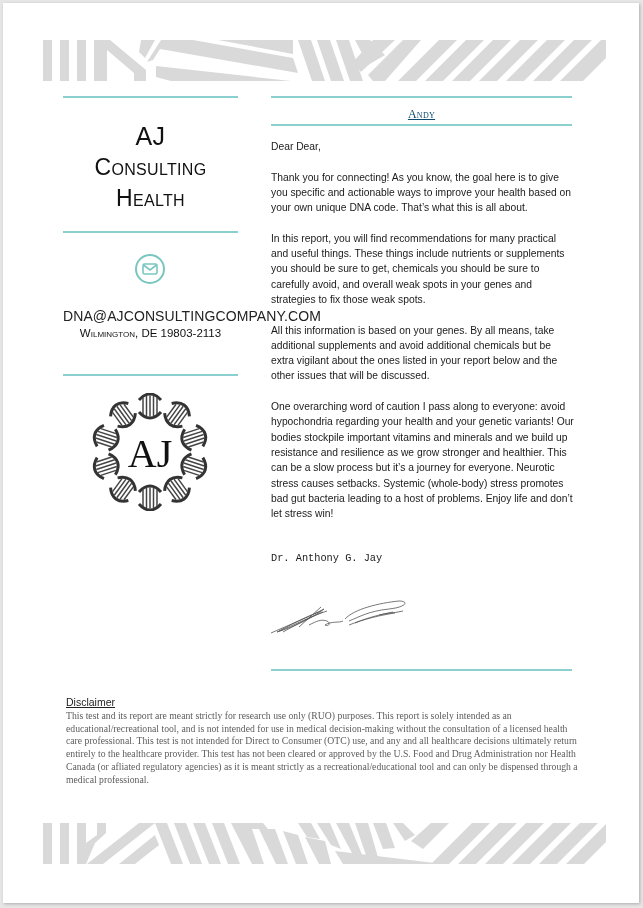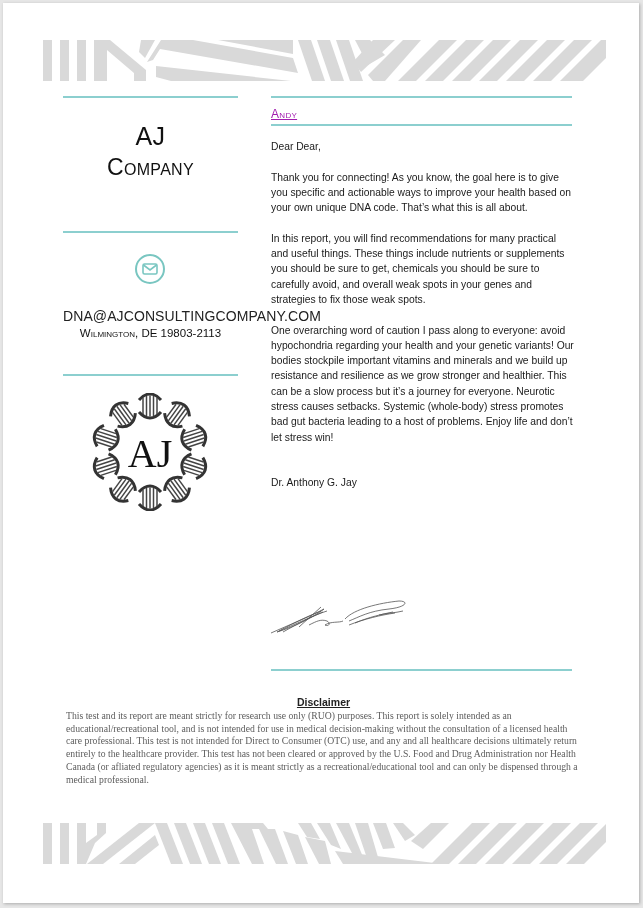--- a/index.html
+++ b/index.html
@@ -73,26 +73,27 @@
   .logo {
     position: absolute;
     left: 88px; top: 390px;
     width: 118px; height: 118px;
   }
 
   
   .recipient {
     position: absolute;
     left: 268px; top: 104px; width: 301px;
-    text-align: left;
+    text-align: center;
     font-size: 12px;
     font-variant: small-caps;
     text-decoration: underline;
-    color: #a21caf;
+    color: #0c4a6e;
     letter-spacing: 0.3px;
+    font-family: Liberation Serif, serif;
   }
   .letter {
     position: absolute;
     left: 268px; top: 136px; width: 305px;
     font-size: 10.3px;
     line-height: 15.3px;
     color: #1a1a1a;
   }
   .letter p { margin-bottom: 15.3px; }
   .signature {
@@ -101,25 +102,24 @@
     width: 146px; height: 40px;
   }
 
   
   .disclaimer {
     position: absolute;
     left: 63px; top: 693px; width: 515px;
   }
   .disclaimer-title {
     font-size: 10.5px;
-    font-weight: bold;
+    font-weight: normal;
     text-decoration: underline;
     color: #222;
     margin-bottom: 2px;
-    text-align: center;
   }
   .disclaimer-body {
     font-size: 9.7px;
     line-height: 12.7px;
     color: #5c5c5c;
     font-family: Liberation Serif, serif;
   }
 </style>
 </head>
 <body>
@@ -151,21 +151,22 @@
         <polygon points="490,41 531,0 549,0 508,41"></polygon>
         <polygon points="517,41 558,0 563,0 563,18 540,41"></polygon>
       </g>
     </svg>
   </div>
 
   <div class="teal-line" style="left:60px; top:93px; width:175px;"></div>
 
   <div class="left-col company-name">
     <div class="aj">AJ</div>
-    <div class="sc">Company</div>
+    <div class="sc">Consulting</div>
+    <div class="sc">Health</div>
   </div>
 
   <div class="teal-line" style="left:60px; top:228px; width:175px;"></div>
 
   <svg class="envelope" viewBox="0 0 32 32">
     <circle cx="16" cy="16" r="14" fill="none" stroke="#79c6c1" stroke-width="2"></circle>
     <rect x="9" y="11" width="14" height="10" rx="1.5" fill="none" stroke="#79c6c1" stroke-width="1.6"></rect>
     <polyline points="9.5,12 16,17 22.5,12" fill="none" stroke="#79c6c1" stroke-width="1.6"></polyline>
   </svg>
 
@@ -224,22 +225,23 @@
   </svg>
 
   <div class="teal-line" style="left:268px; top:93px; width:301px;"></div>
   <div class="recipient">Andy</div>
   <div class="teal-line" style="left:268px; top:121px; width:301px;"></div>
 
   <div class="letter">
     <p>Dear Dear,</p>
     <p>Thank you for connecting! As you know, the goal here is to give you specific and actionable ways to improve your health based on your own unique DNA code. That’s what this is all about.</p>
     <p>In this report, you will find recommendations for many practical and useful things. These things include nutrients or supplements you should be sure to get, chemicals you should be sure to carefully avoid, and overall weak spots in your genes and strategies to fix those weak spots.</p>
+    <p>All this information is based on your genes. By all means, take additional supplements and avoid additional chemicals but be extra vigilant about the ones listed in your report below and the other issues that will be discussed.</p>
     <p style="margin-bottom:30px;">One overarching word of caution I pass along to everyone: avoid hypochondria regarding your health and your genetic variants! Our bodies stockpile important vitamins and minerals and we build up resistance and resilience as we grow stronger and healthier. This can be a slow process but it’s a journey for everyone. Neurotic stress causes setbacks. Systemic (whole-body) stress promotes bad gut bacteria leading to a host of problems. Enjoy life and don’t let stress win!</p>
-    <p style="margin-bottom:16px;">Dr. Anthony G. Jay</p>
+    <p style="margin-bottom:16px;font-family:Liberation Mono, monospace;">Dr. Anthony G. Jay</p>
   </div>
 
   <svg class="signature" viewBox="0 0 146 40">
     <g fill="none" stroke="#555" stroke-width="0.8">
       <path d="M2,34 C20,26 40,18 55,10 C45,18 25,28 8,33 C25,26 45,16 58,12"></path>
       <path d="M10,32 C28,22 42,16 52,12 M14,33 C30,24 44,17 54,13"></path>
       <path d="M30,28 L52,8"></path>
       <path d="M40,26 C48,22 52,20 58,22 C62,24 60,28 56,26 C62,22 70,24 74,22"></path>
       <path d="M76,20 C85,10 110,4 130,2 C140,2 138,8 120,10 C100,12 90,18 80,22"></path>
       <path d="M80,26 C95,20 112,16 126,14 M86,24 C100,18 114,15 124,13"></path>

